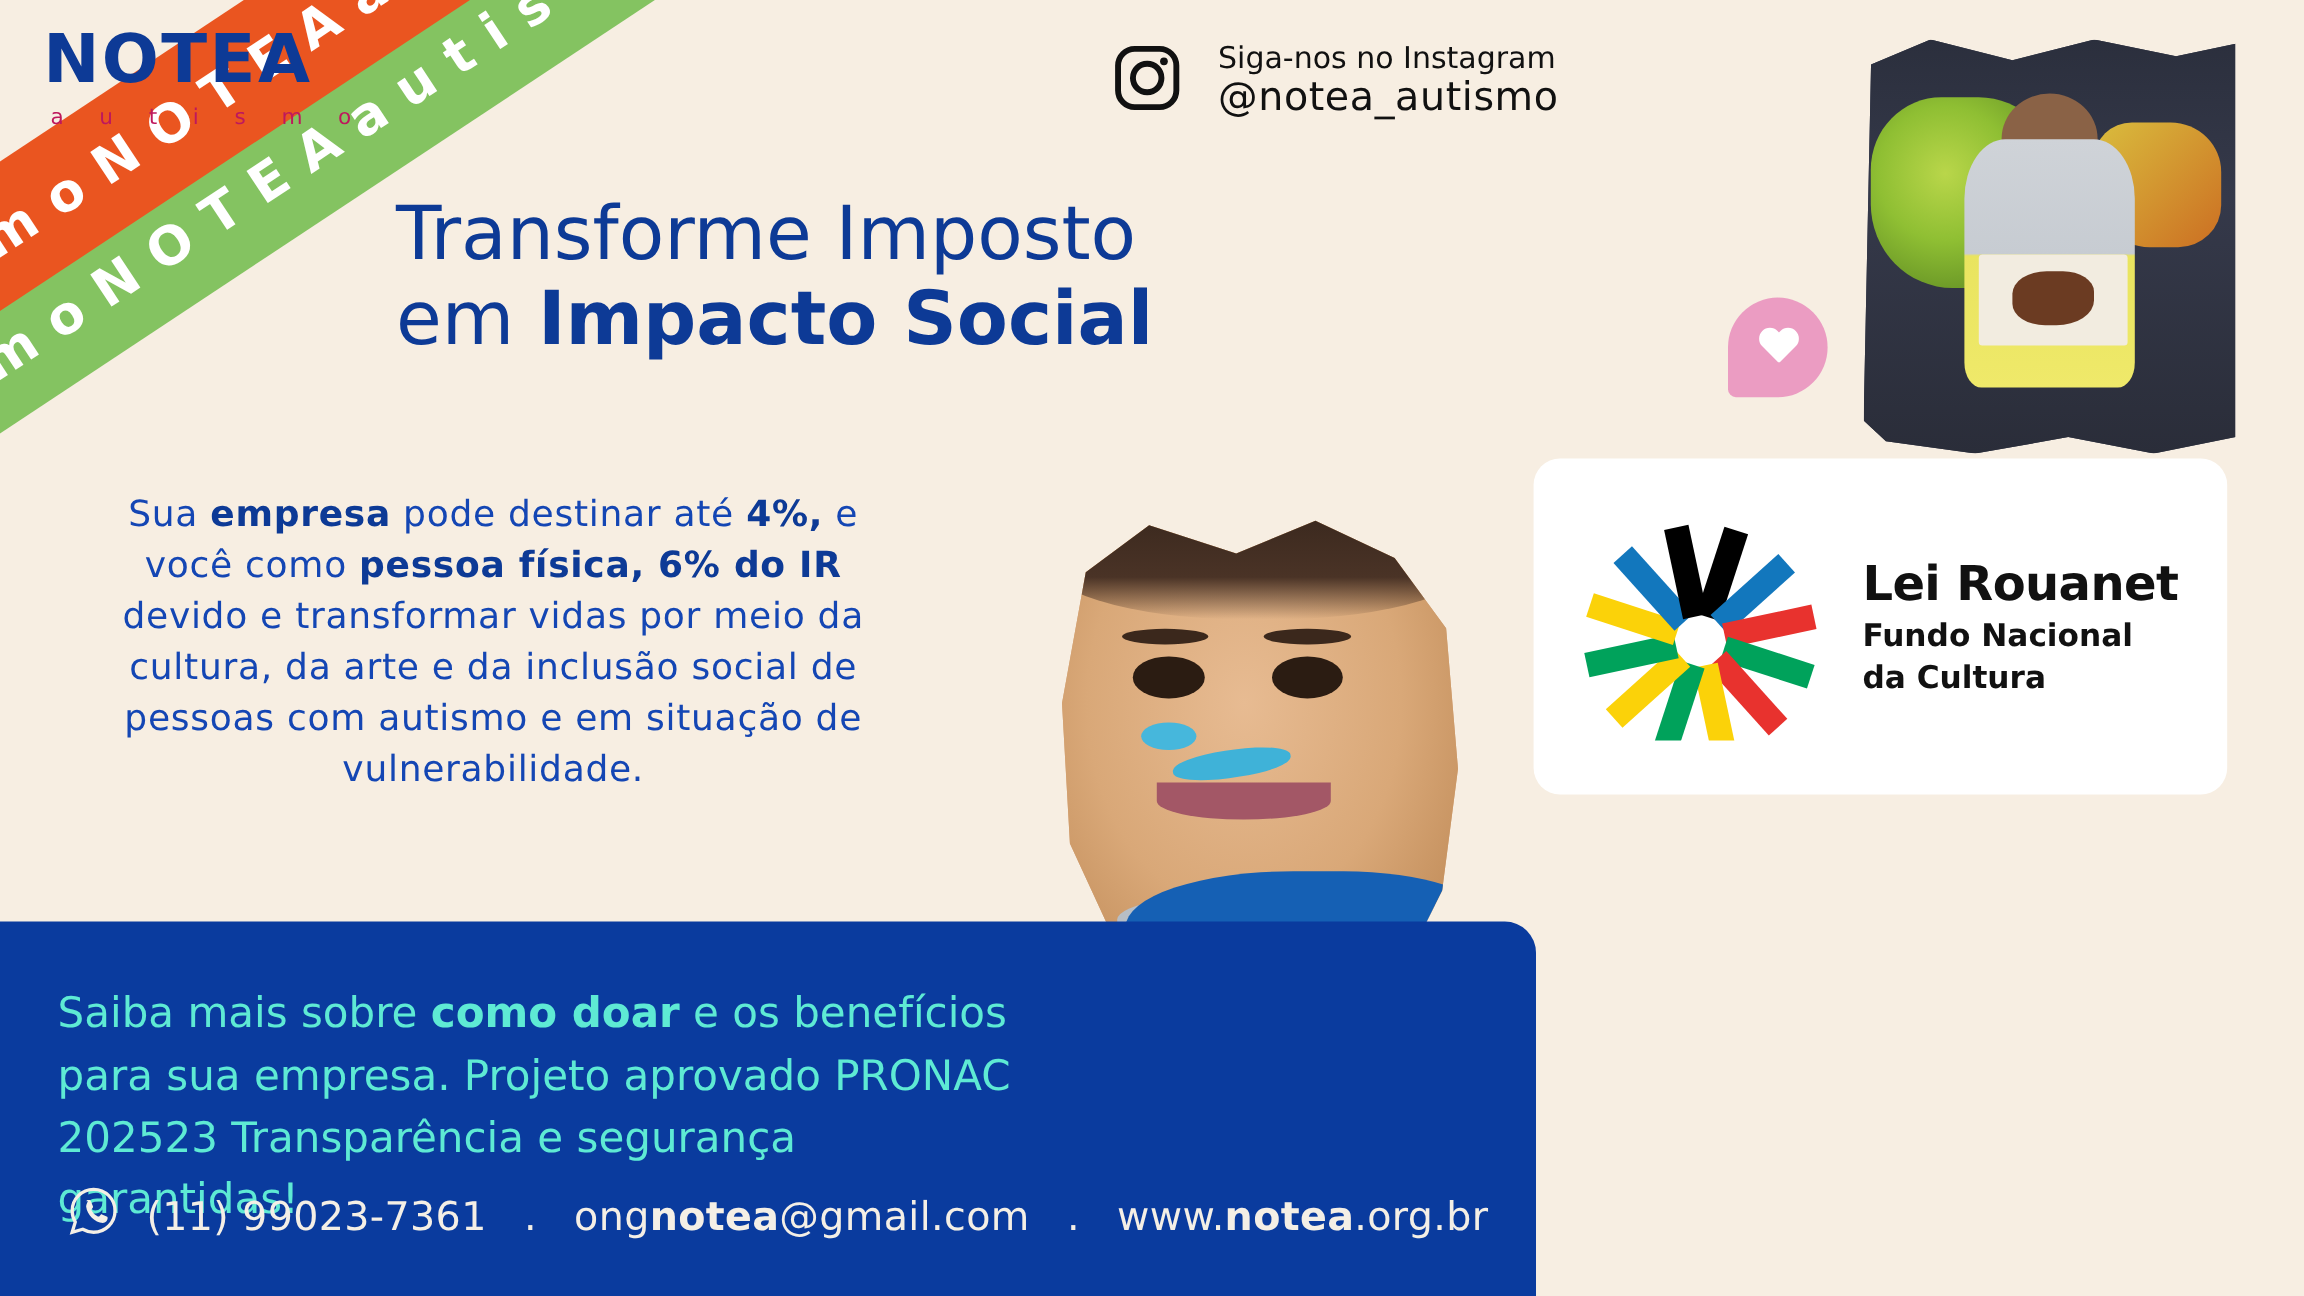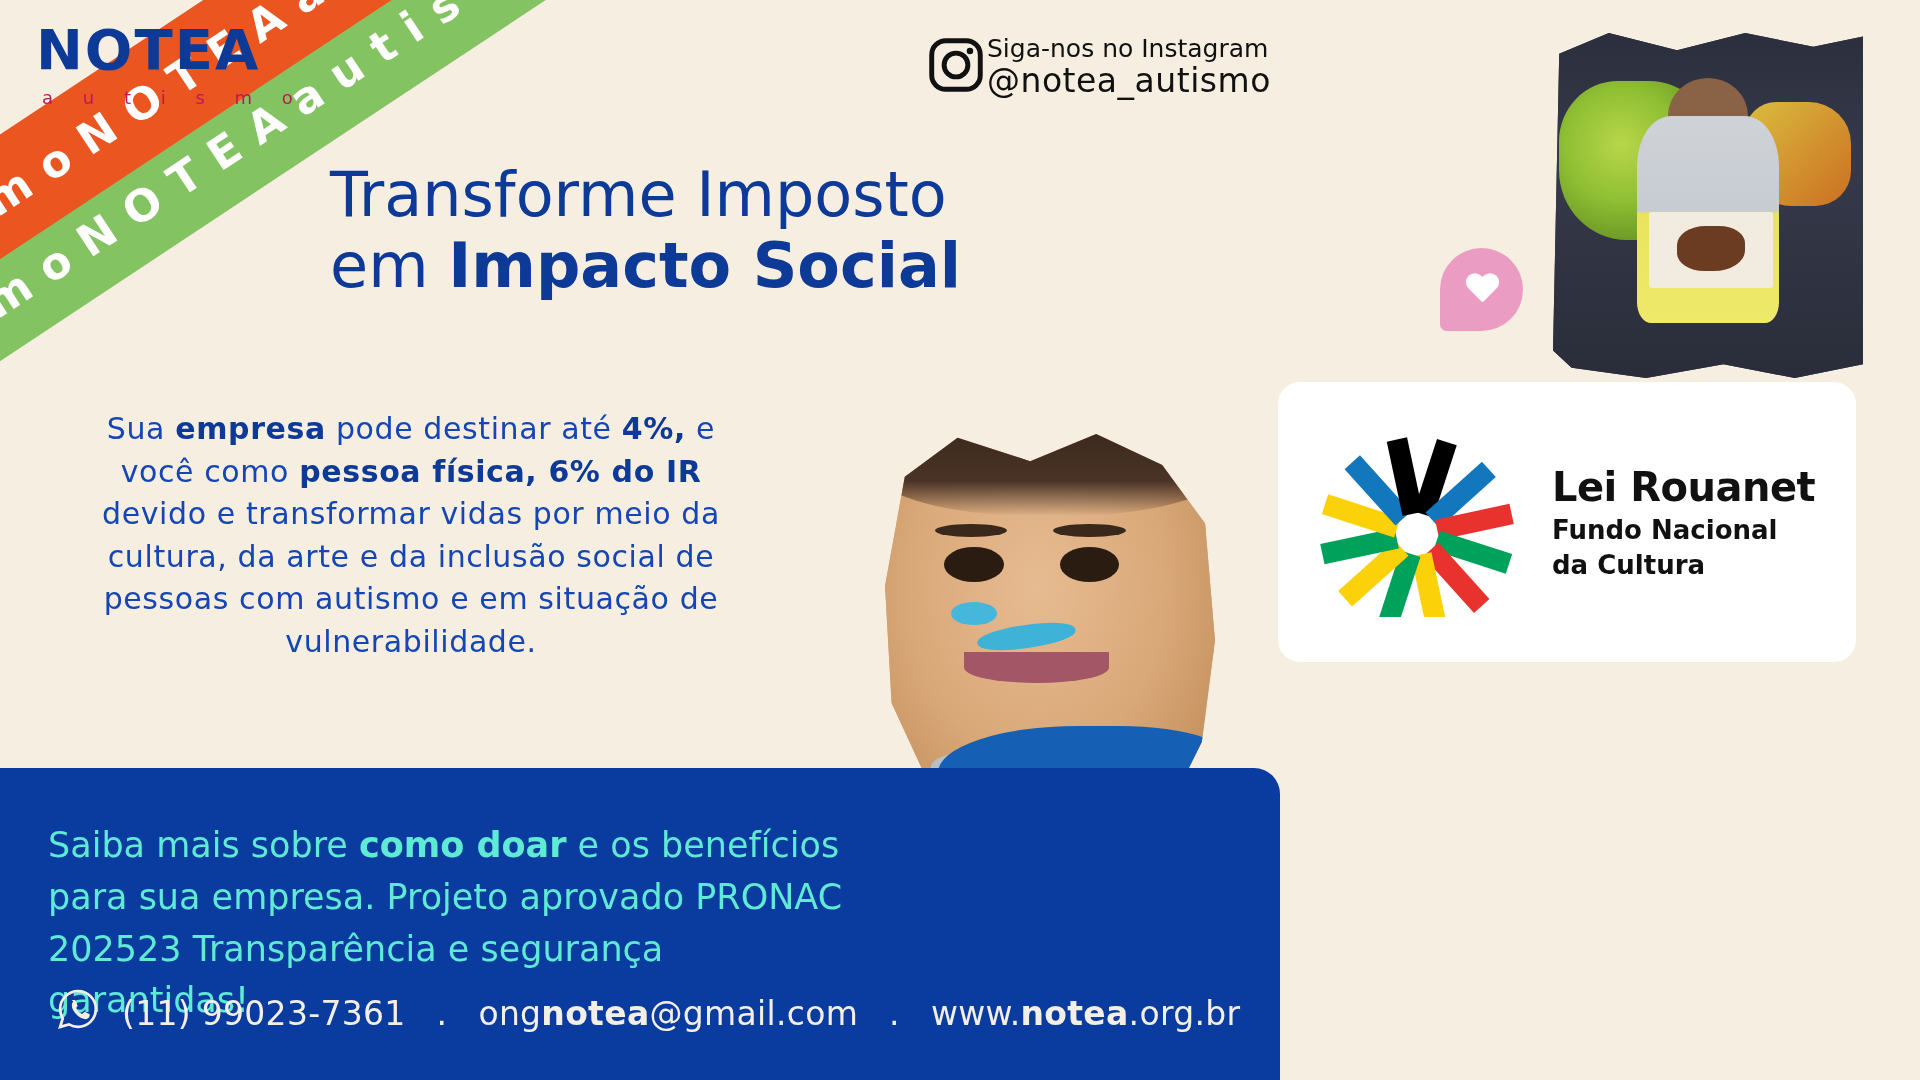--- a/index.html
+++ b/index.html
@@ -42,21 +42,21 @@
     font-size:56px;font-weight:700;color:#0d3a96;letter-spacing:2px;
     line-height:1;position:relative;
   }
   #logo .sub{
     font-size:18px;color:#be185d;letter-spacing:12px;
     margin-top:9px;margin-left:6px;font-weight:500;
   }
 
   
   #insta{
-    position:absolute;left:925px;top:34px;display:flex;align-items:center;gap:0;z-index:30;
+    position:absolute;left:925px;top:34px;display:flex;align-items:center;gap:28px;z-index:30;
   }
   #insta .ig-txt{ color:#111111;line-height:1.12; }
   #insta .ig-top{ font-size:25px;font-weight:400; }
   #insta .ig-handle{ font-size:33px;font-weight:400;letter-spacing:.5px; }
 
   
   #headline{
     position:absolute;left:330px;top:162px;width:640px;text-align:left;z-index:25;
     color:#0d3a96;line-height:1.05;
   }

